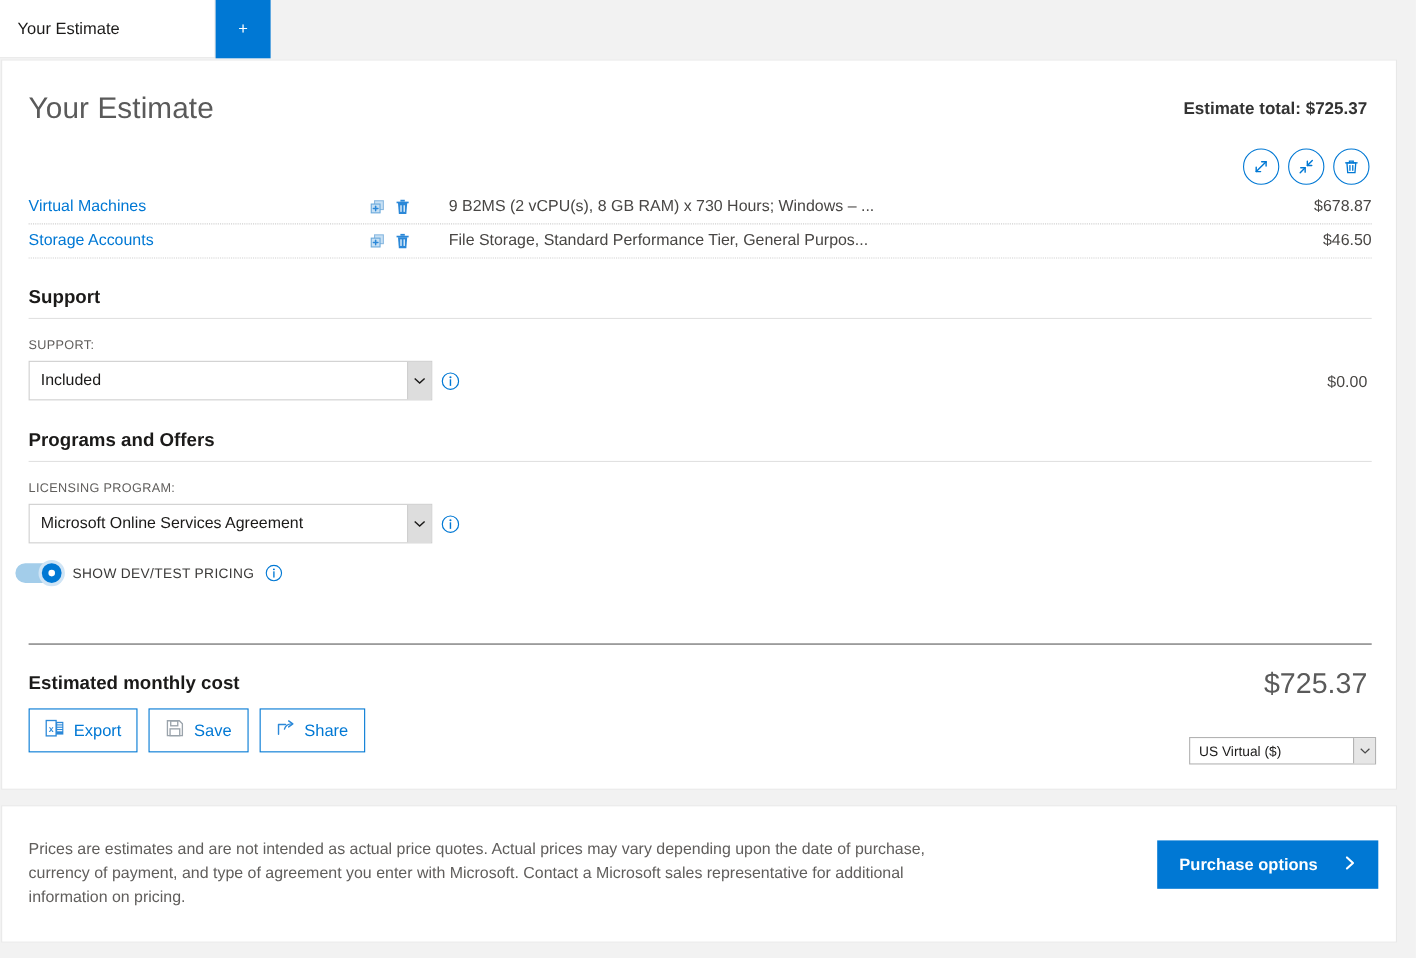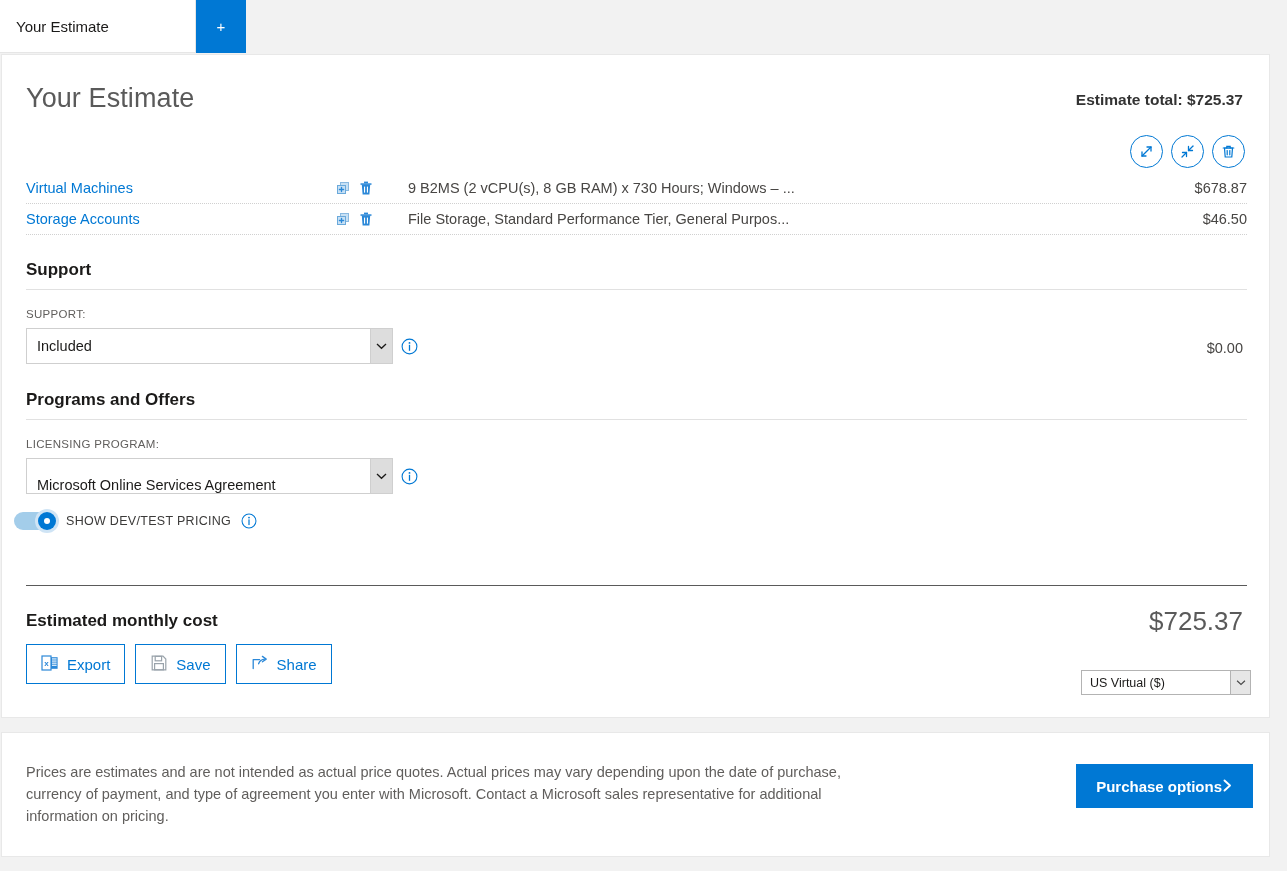--- a/index.html
+++ b/index.html
@@ -225,21 +225,21 @@
   
   .disclaimer {
     position: absolute; left: 24px; top: 28px; width: 820px;
     font-size: 14.5px; line-height: 22px; color: #605e5c;
   }
   .purchase-btn {
     position: absolute; right: 16px; top: 31px;
     height: 44px; padding: 0 20px;
     background: #0078d4; color: #ffffff;
     border: none;
-    display: flex; align-items: center; gap: 0;
+    display: flex; align-items: center; gap: 24px;
     font-size: 15px; font-weight: 700;
     font-family: "Liberation Sans", sans-serif;
     cursor: pointer;
   }
 </style>
 </head>
 <body>
 
 <div class="tabstrip">
   <div class="tab">
@@ -367,21 +367,21 @@
       <circle cx="8.5" cy="4.9" r="0.95" fill="#0078d4"></circle>
       <rect x="7.85" y="6.8" width="1.3" height="6" fill="#0078d4"></rect>
     </svg>
   </span>
   <div class="right-price" style="top:285px;">$0.00</div>
 
   <div class="section-head" style="top:335px;">Programs and Offers</div>
   <div class="section-rule" style="top:364px;"></div>
   <div class="field-label" style="top:383px;">LICENSING PROGRAM:</div>
 
-  <div class="msel" style="left:24px; top:403px; width:367px;align-items:flex-end;">
+  <div class="msel" style="left:24px; top:403px; width:367px;">
     <div class="msel-value">Microsoft Online Services Agreement</div>
     <div class="msel-arrow">
       <svg width="11" height="8" viewBox="0 0 11 8">
             <polyline points="1,2 5.5,6.3 10,2" fill="none" stroke="#1b1a19" stroke-width="1.3"></polyline>
           </svg>
     </div>
   </div>
   <span class="info-icon" style="position:absolute; left:399px; top:413px;">
     <svg width="17" height="17" viewBox="0 0 17 17">
       <circle cx="8.5" cy="8.5" r="7.4" fill="none" stroke="#0078d4" stroke-width="1.1"></circle>

